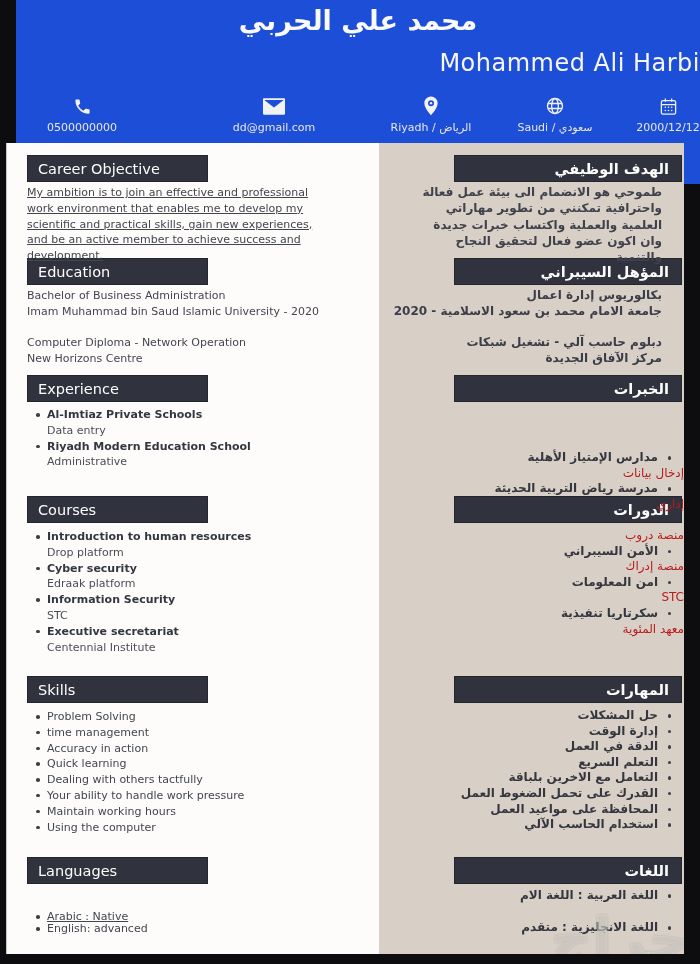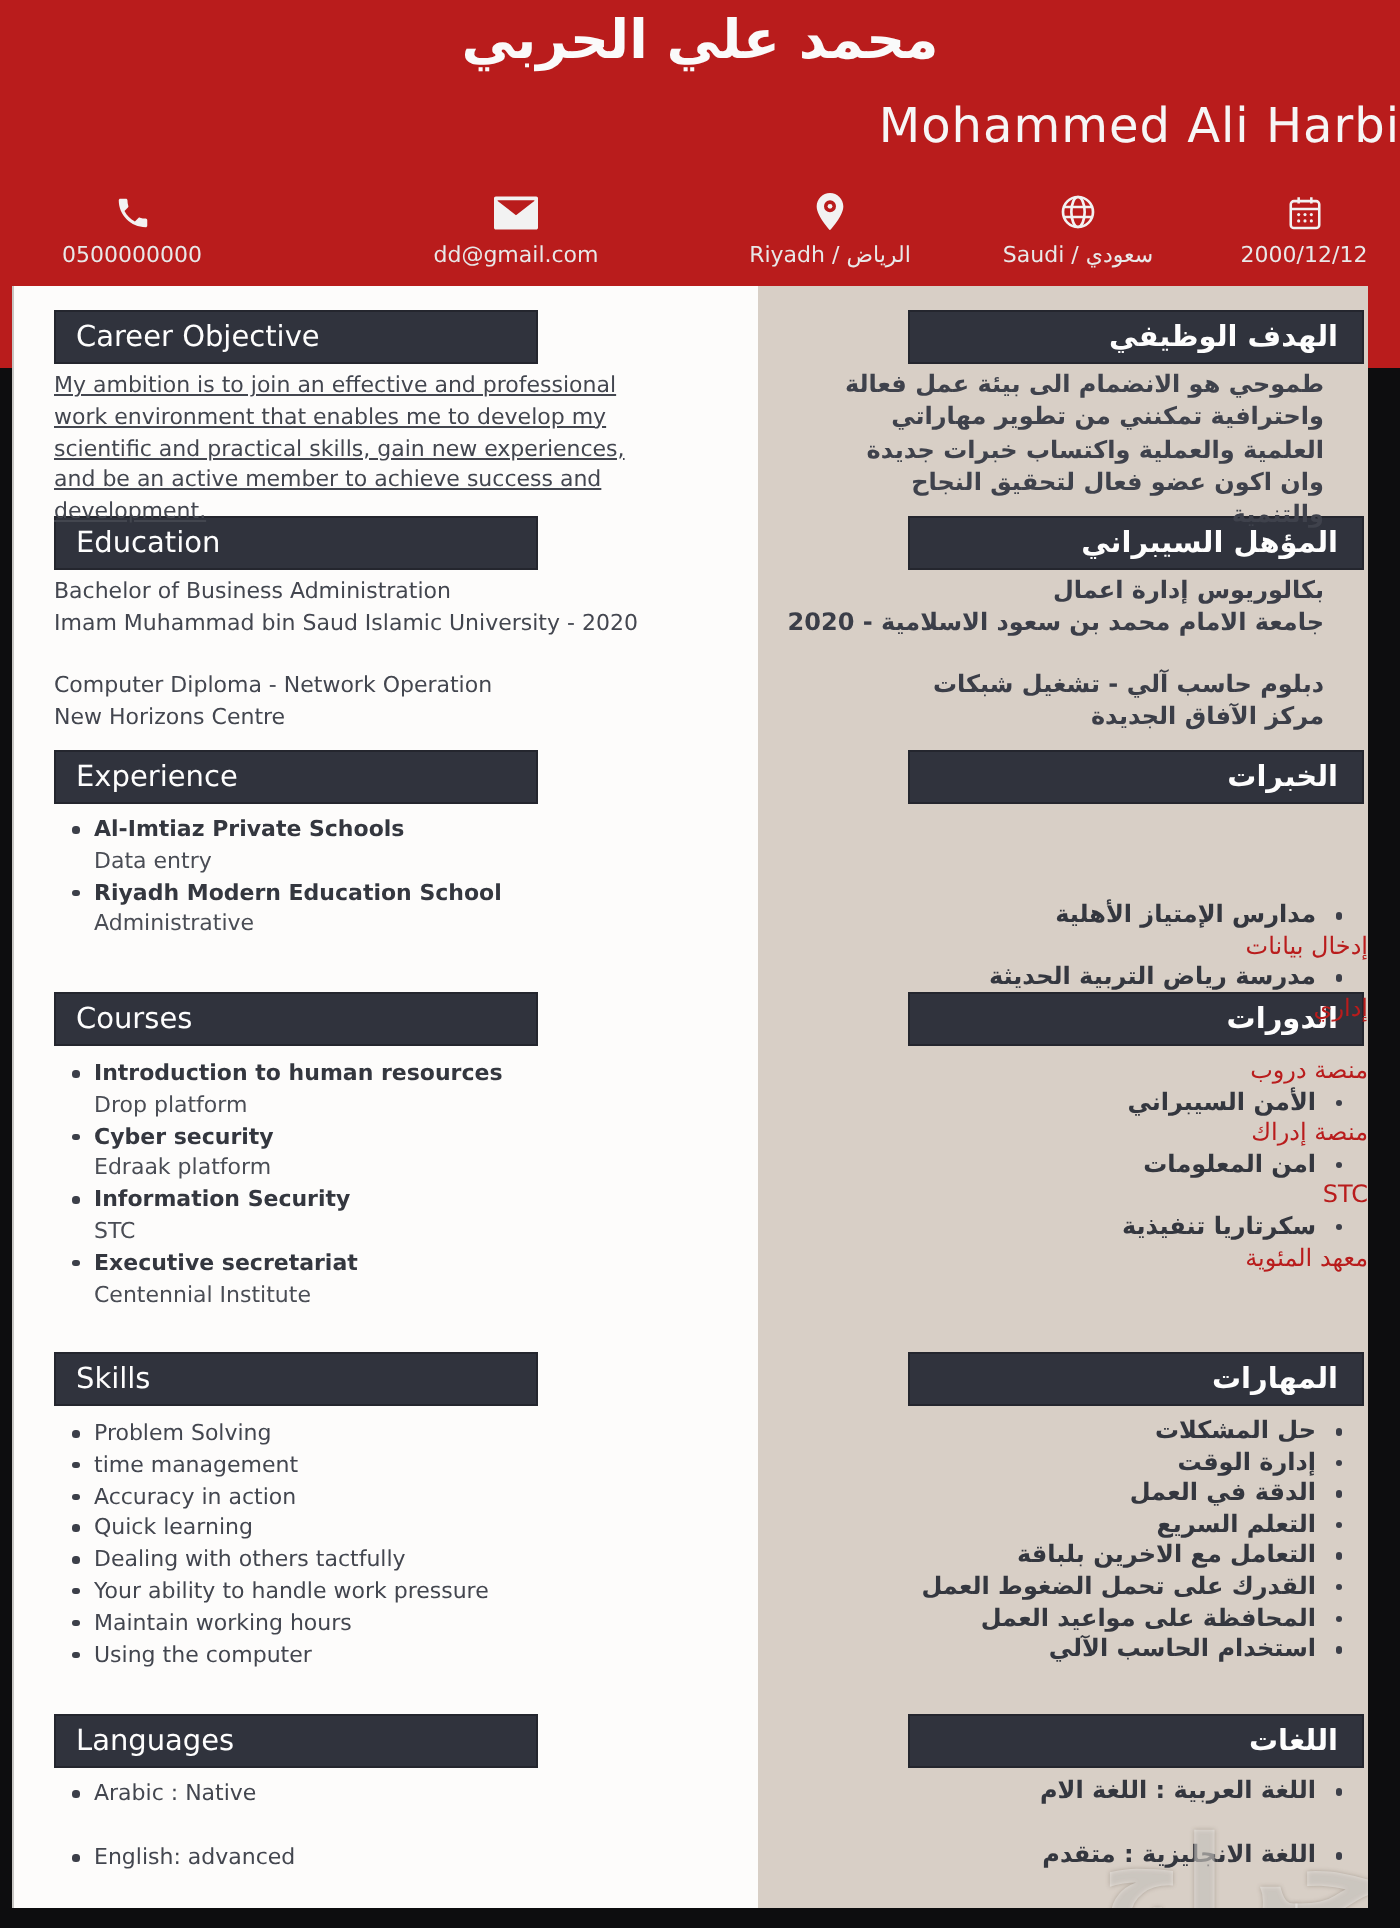--- a/index.html
+++ b/index.html
@@ -6,22 +6,22 @@
   html,body { width:700px; height:964px; }
   body {
     position:relative;
     background:#0d0d0f;
     font-family:"DejaVu Sans","Liberation Sans",sans-serif;
     overflow:hidden;
   }
 
   
   .header {
-    position:absolute; top:0; left:0; right:0; height:184px;
-    background:#b91c1c; color:#f4f4f4;
+    position:absolute; top:0; left:16px; right:0; height:184px;
+    background:#1d4ed8; color:#f4f4f4;
   }
   .name-ar {
     position:absolute; top:4px; left:0; right:0;
     text-align:center; font-size:27px; font-weight:700; line-height:34px;
     color:#fafafa;
   }
   .name-en {
     position:absolute; top:48px; left:0; right:0;
     text-align:right; font-size:24px; font-weight:500; line-height:30px;
     color:#f6f6f6; letter-spacing:0.5px;
@@ -52,38 +52,38 @@
     direction:rtl; overflow:hidden;
   }
 
   
   .bar {
     position:absolute; height:27px; background:#30333d;
     border:1px solid #24262e;
     color:#fdfdfd; font-size:14.5px; font-weight:500;
     display:flex; align-items:center;
   }
-  .col-left  .bar { left:20px; width:242px; padding-left:10px; }
+  .col-left  .bar { left:20px; width:181px; padding-left:10px; }
   .col-right .bar { right:2px; width:228px; padding-right:12px; font-weight:700; }
   .t-co  { top:12px; }
   .t-edu { top:115px; }
   .t-exp { top:232px; }
   .t-crs { top:353px; }
   .t-skl { top:533px; }
   .t-lng { top:714px; }
 
   
   .lblock { position:absolute; left:20px; right:14px; font-size:11px; line-height:15.8px; }
   .l-para { top:42px; right:48px; color:#43464f;text-decoration:underline; }
   .l-edu1 { top:145px; }
   .l-edu2 { top:192px; }
   .l-exp  { top:264px; }
   .l-crs  { top:386px; }
   .l-skl  { top:566px; }
-  .l-lng1 { top:746px; }
+  .l-lng1 { top:766px;text-decoration:underline; }
   .l-lng2 { top:778px; }
   .li { position:relative; padding-left:20px; font-weight:700; color:#34373f; }
   .li::before {
     content:""; position:absolute; left:9px; top:6px;
     width:3.5px; height:3.5px; border-radius:50%; background:#3c3f49;
   }
   .li.reg { font-weight:400; color:#43464f; }
   .sub { padding-left:20px; font-weight:400; color:#4a4d55; }
 
   

